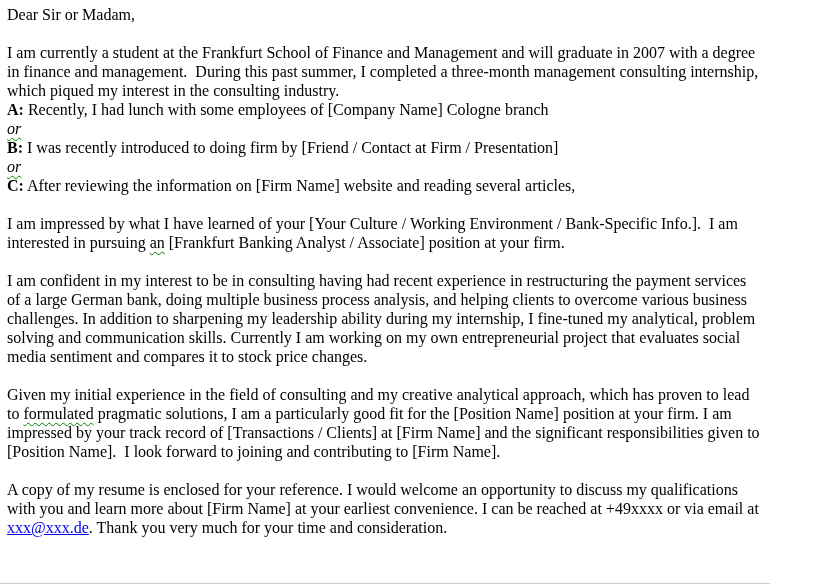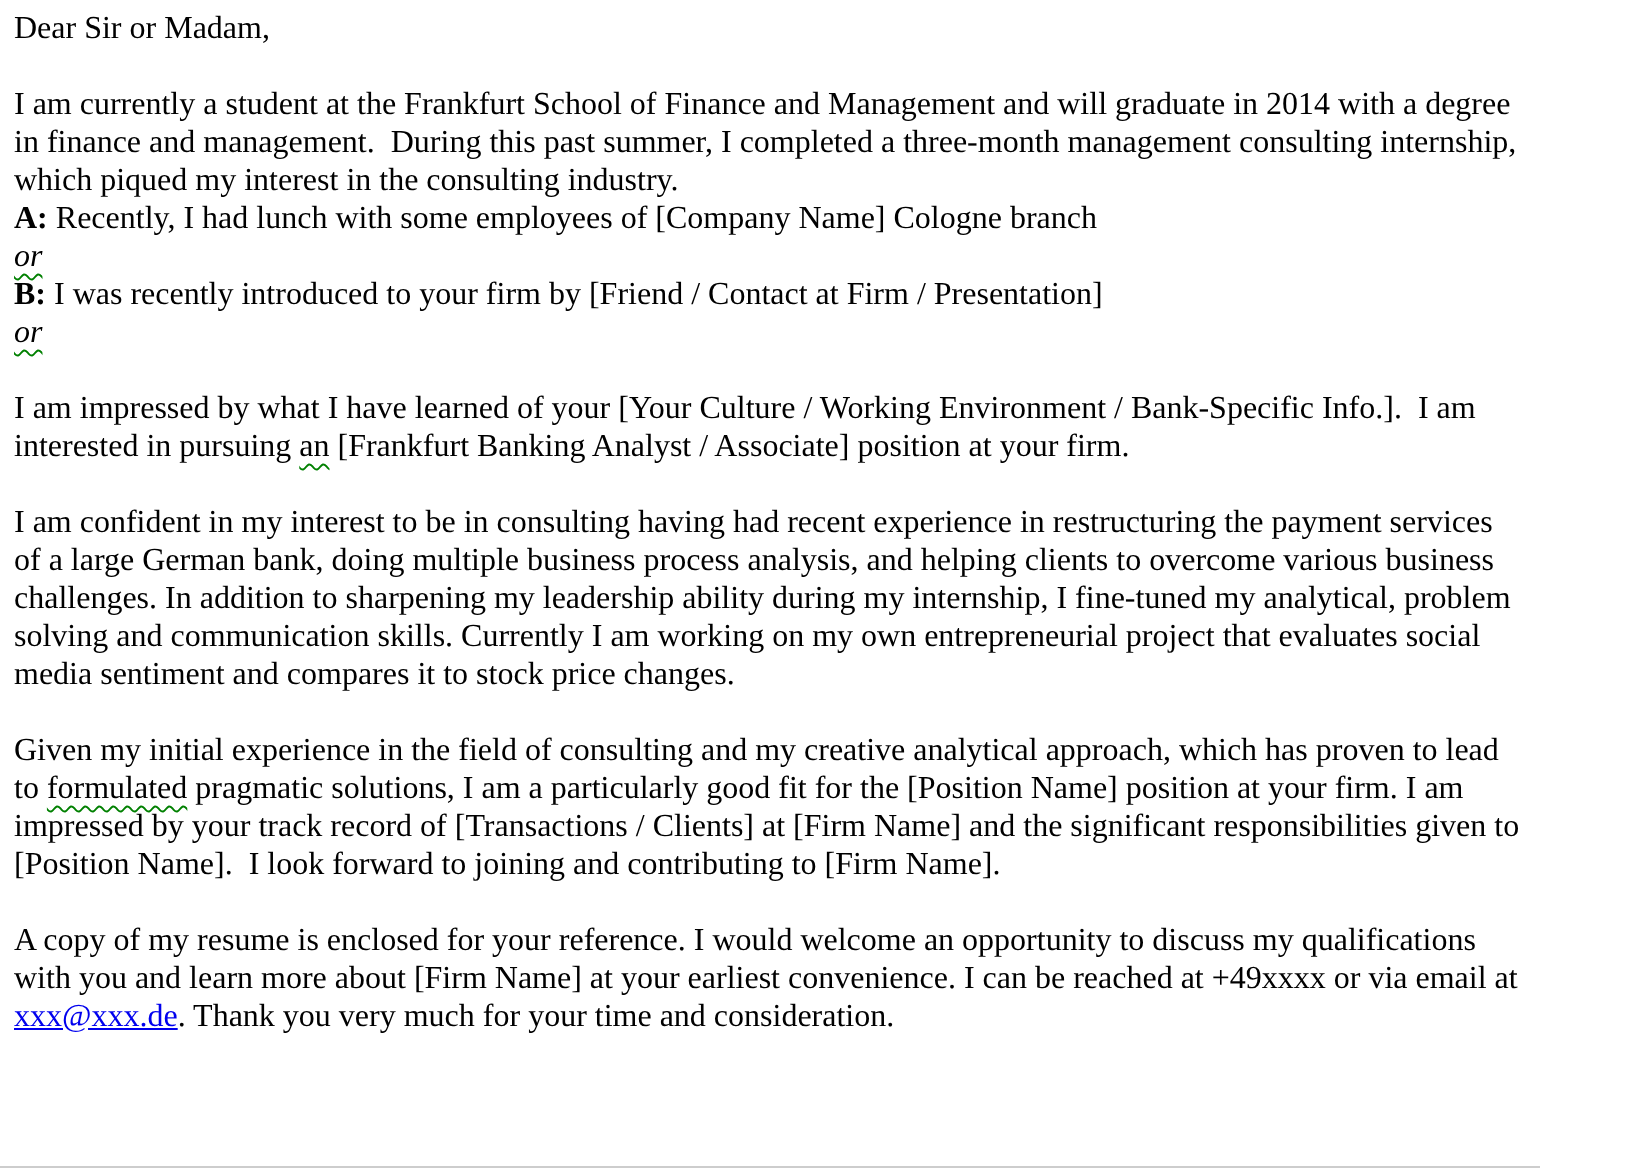--- a/index.html
+++ b/index.html
@@ -52,25 +52,26 @@
     background: #cdcdcd;
   }
 </style>
 </head>
 <body>
 
 <div class="page">
   <div id="letter">
       <p class="para"><span class="">Dear Sir or Madam,</span></p>
       <p class="para blank"></p>
-      <p class="para"><span class="">I am currently a student at the Frankfurt School of Finance and Management and will graduate in 2014 with a degree in finance and management.  During this past summer, I completed a three-month management consulting internship, which piqued my interest in the consulting industry.</span></p>
+      <p class="para"><span class="">I am currently a student at the Frankfurt School of Finance and Management and will graduate in 2007 with a degree in finance and management.  During this past summer, I completed a three-month management consulting internship, which piqued my interest in the consulting industry.</span></p>
       <p class="para"><span class="b ">A:</span><span class=""> Recently, I had lunch with some employees of [Company Name] Cologne branch</span></p>
       <p class="para"><span class="i sq ">or</span></p>
-      <p class="para"><span class="b ">B:</span><span class=""> I was recently introduced to your firm by [Friend / Contact at Firm / Presentation]</span></p>
+      <p class="para"><span class="b ">B:</span><span class=""> I was recently introduced to doing firm by [Friend / Contact at Firm / Presentation]</span></p>
       <p class="para"><span class="i sq ">or</span></p>
+      <p class="para"><span class="b ">C:</span><span class=""> After reviewing the information on [Firm Name] website and reading several articles,</span></p>
       <p class="para blank"></p>
       <p class="para"><span class="">I am impressed by what I have learned of your [Your Culture / Working Environment / Bank-Specific Info.].  I am interested in pursuing </span><span class="sq ">an</span><span class=""> [Frankfurt Banking Analyst / Associate] position at your firm.</span></p>
       <p class="para blank"></p>
       <p class="para"><span class="">I am confident in my interest to be in consulting having had recent experience in restructuring the payment services of a large German bank, doing multiple business process analysis, and helping clients to overcome various business challenges. In addition to sharpening my leadership ability during my internship, I fine-tuned my analytical, problem solving and communication skills. Currently I am working on my own entrepreneurial project that evaluates social media sentiment and compares it to stock price changes.</span></p>
       <p class="para blank"></p>
       <p class="para"><span class="">Given my initial experience in the field of consulting and my creative analytical approach, which has proven to lead to </span><span class="sq ">formulated</span><span class=""> pragmatic solutions, I am a particularly good fit for the [Position Name] position at your firm. I am impressed by your track record of [Transactions / Clients] at [Firm Name] and the significant responsibilities given to [Position Name].  I look forward to joining and contributing to [Firm Name].</span></p>
       <p class="para blank"></p>
       <p class="para"><span class="">A copy of my resume is enclosed for your reference. I would welcome an opportunity to discuss my qualifications with you and learn more about [Firm Name] at your earliest convenience. I can be reached at +49xxxx or via email at </span><a class="email-link" href="#">xxx@xxx.de</a><span class="">. Thank you very much for your time and consideration.</span></p>
       <p class="para blank"></p>
     </div>

